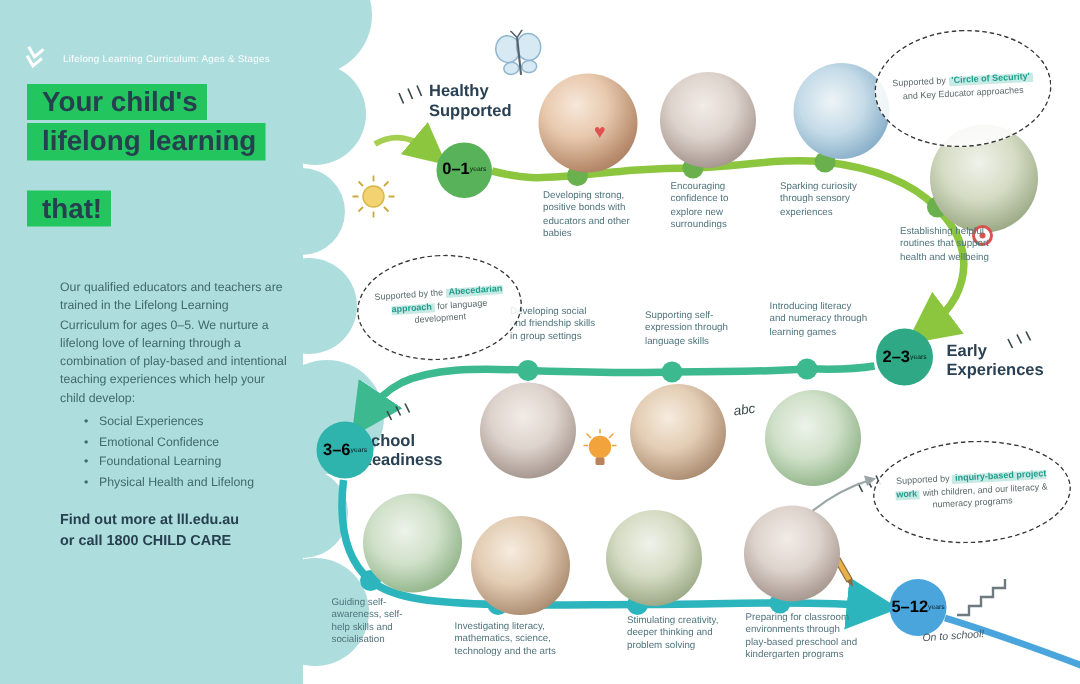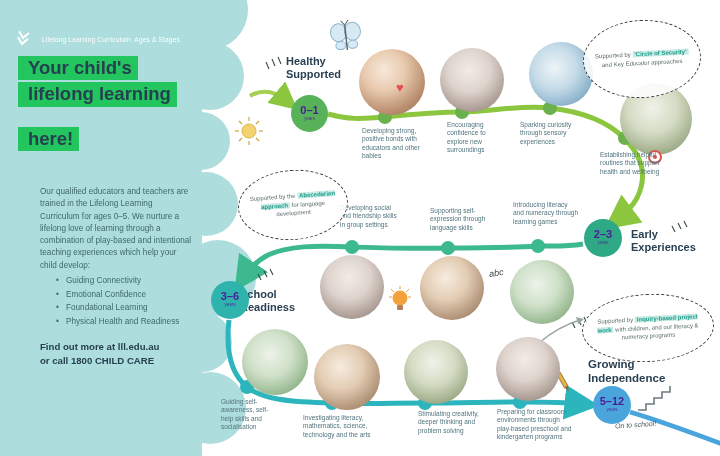--- a/index.html
+++ b/index.html
@@ -25,22 +25,22 @@
   .intro{position:absolute;left:40px;top:186px;width:152px;font-size:8.2px;line-height:1.5;color:#416a6a;}
   .bullets{position:absolute;left:56px;top:276px;width:140px;font-size:8.2px;color:#416a6a;}
   .bullets .b-item{margin-bottom:4.5px;}
   .bullets .dot{display:inline-block;width:10px;color:#416a6a;}
   .footer-cta{position:absolute;left:40px;top:340px;width:160px;font-size:9.6px;font-weight:bold;
     line-height:1.45;color:#26404f;}
 
   
   .stage-label{position:absolute;font-weight:bold;color:#2a4153;font-size:11px;line-height:1.2;}
   .stage-label span{display:block;}
-  .badge{position:absolute;border-radius:50%;color:#4c1d95;text-align:right;
-    display:flex;flex-direction:column;align-items:center;justify-content:center;z-index:6;}
+  .badge{position:absolute;border-radius:50%;color:#000000;text-align:right;
+    display:flex;align-items:center;justify-content:center;z-index:6;}
   .badge .age{font-weight:bold;font-size:11px;line-height:1;}
   .badge .sub{font-size:4.5px;line-height:1.4;opacity:.85;}
   .badge-s1{left:291px;top:95px;width:37px;height:37px;background:#57b259;}
   .badge-s2{left:584px;top:219px;width:38px;height:38px;background:#2fa985;}
   .badge-s3{left:211px;top:281px;width:38px;height:38px;background:#2fb3ad;}
   .badge-s4{left:593px;top:386px;width:38px;height:38px;background:#4aa5dd;}
   .lbl-s1{left:286px;top:55px;}
   .lbl-s2{left:631px;top:228px;}
   .lbl-s3{left:240px;top:288px;}
   .lbl-s4{left:588px;top:358px;font-size:11.5px;}
@@ -97,30 +97,30 @@
       <path d="M3 3 L9 8 L3 13" fill="none" stroke="#ffffff" stroke-width="2"></path>
       <path d="M9 3 L15 8 L9 13" fill="none" stroke="#ffffff" stroke-width="2"></path>
     </svg>
   </div>
   <div class="tag">Lifelong Learning Curriculum: Ages &amp; Stages</div>
 
   <div class="headline">
     <span>Your child's</span><br>
     <span>lifelong learning</span><br>
     <br>
-    <span>here!</span>
+    <span>that!</span>
   </div>
 
   <div class="intro">Our qualified educators and teachers are trained in the Lifelong Learning Curriculum for ages 0–5. We nurture a lifelong love of learning through a combination of play-based and intentional teaching experiences which help your child develop:</div>
 
   <div class="bullets">
-    <div class="b-item"><span class="dot">•</span><span>Guiding Connectivity</span></div>
+    <div class="b-item"><span class="dot">•</span><span>Social Experiences</span></div>
     <div class="b-item"><span class="dot">•</span><span>Emotional Confidence</span></div>
     <div class="b-item"><span class="dot">•</span><span>Foundational Learning</span></div>
-    <div class="b-item"><span class="dot">•</span><span>Physical Health and Readiness</span></div>
+    <div class="b-item"><span class="dot">•</span><span>Physical Health and Lifelong</span></div>
   </div>
 
   <div class="footer-cta">
     <span>Find out more at lll.edu.au</span><br>
     <span>or call 1800 CHILD CARE</span>
   </div>
 
   <svg class="layer" width="720" height="456" viewBox="0 0 720 456">
     <defs>
       <marker id="ah-green" markerWidth="7" markerHeight="7" refX="3.5" refY="3.5" orient="auto">
@@ -228,24 +228,20 @@
 
   <div class="stage-label lbl-s3">
     <span>School</span>
     <span>Readiness</span>
   </div>
   <div class="badge badge-s3">
     <span class="age">3–6</span>
     <span class="sub">years</span>
   </div>
 
-  <div class="stage-label lbl-s4">
-    <span>Growing</span>
-    <span>Independence</span>
-  </div>
   <div class="badge badge-s4">
     <span class="age">5–12</span>
     <span class="sub">years</span>
   </div>
 
   <div class="caption" style="left:362px;top:127px;width:62px;">Developing strong, positive bonds with educators and other babies</div>
   <div class="caption" style="left:447px;top:121px;width:56px;">Encouraging confidence to explore new surroundings</div>
   <div class="caption" style="left:520px;top:121px;width:60px;">Sparking curiosity through sensory experiences</div>
   <div class="caption" style="left:600px;top:151px;width:66px;">Establishing helpful routines that support health and wellbeing</div>
 

